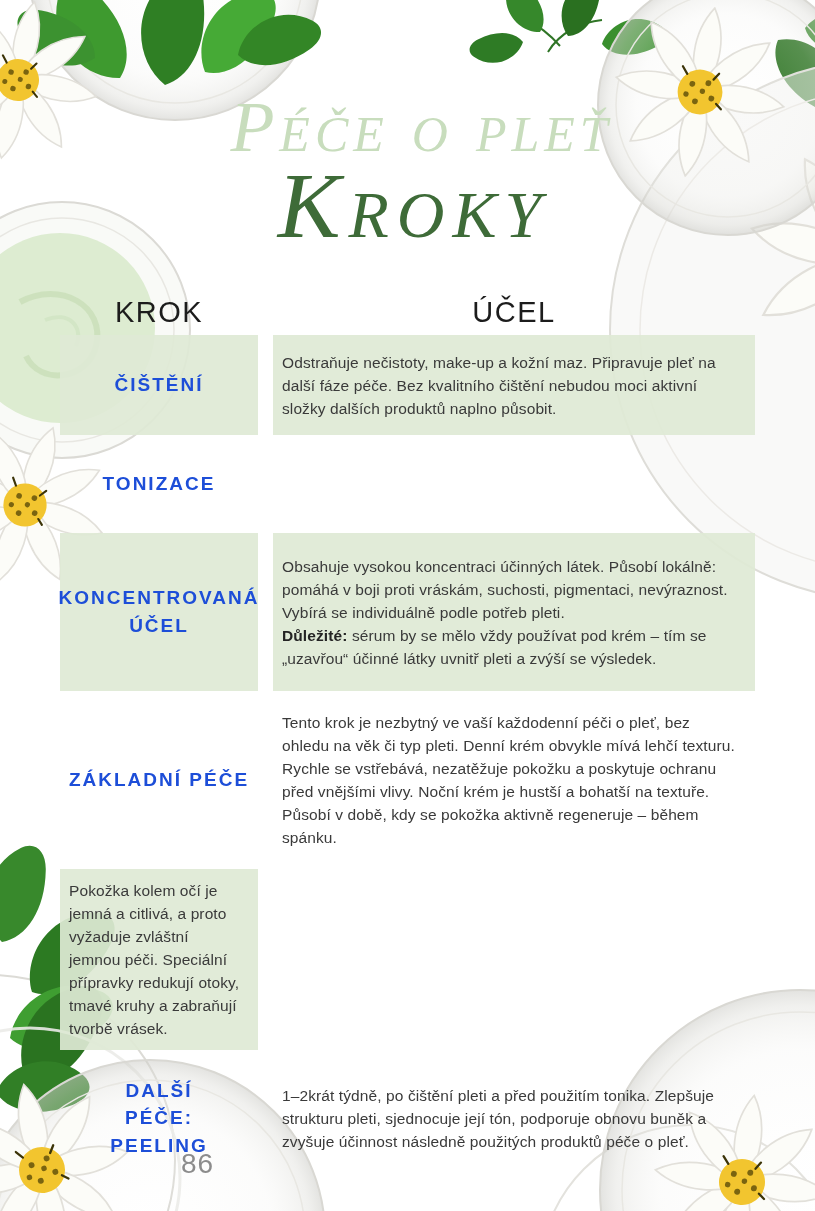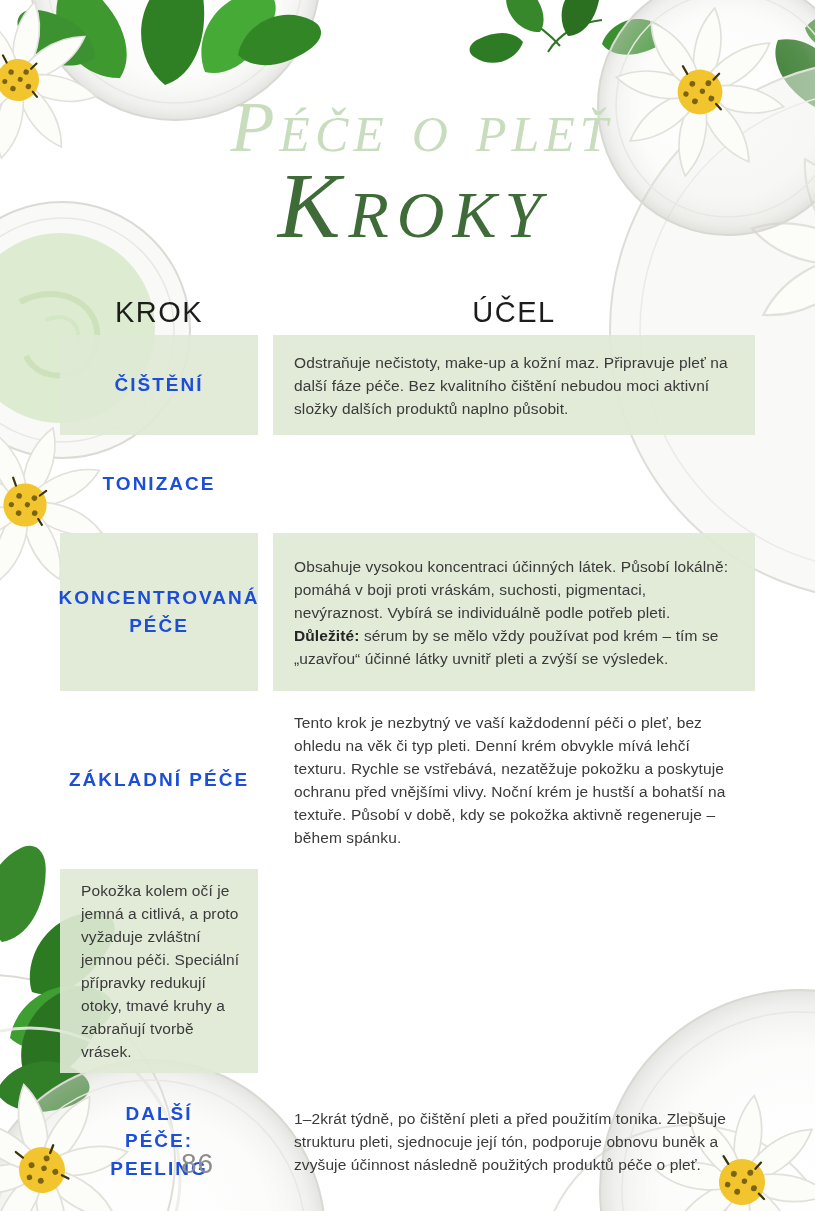--- a/index.html
+++ b/index.html
@@ -40,21 +40,21 @@
   .rows .row:nth-child(4){ min-height:162px; }
   .rows .row:nth-child(5){ min-height:96px; }
   .rows .row:nth-child(6){ min-height:120px; }
   .row.shaded .cell { background:rgba(222,233,213,0.92); }
   .cell { min-width:0; }
   .step-cell {
     display:flex; align-items:center; justify-content:center; text-align:center;
     white-space:pre-line; font-size:19px; font-weight:600; letter-spacing:2px;
     line-height:1.45; color:#1d4ed8; padding:10px 8px;
   }
-  .purpose-cell { display:flex; align-items:center; padding:10px 16px 10px 21px; }
+  .purpose-cell { display:flex; align-items:center; padding:10px 16px 10px 9px; }
   .purpose-text { margin:0; white-space:pre-line; font-size:15.5px; line-height:23px; color:#3a3a3a; letter-spacing:0.1px; }
   .purpose-text b { font-weight:700; color:#242424; }
 
   .page-number {
     position:absolute; left:181px; top:1148px; z-index:3;
     font-size:28px; color:#8c8c8c; letter-spacing:1px;
   }
 </style>
 </head>
 <body>
@@ -190,21 +190,21 @@
           <div class="cell step-cell">ČIŠTĚNÍ</div>
           <div class="cell purpose-cell">
             <p class="purpose-text"><span>Odstraňuje nečistoty, make-up a kožní maz. Připravuje pleť na další fáze péče. Bez kvalitního čištění nebudou moci aktivní složky dalších produktů naplno působit.</span></p>
           </div>
         </div>
         <div class="row">
           <div class="cell step-cell">TONIZACE</div>
         </div>
         <div class="row shaded">
           <div class="cell step-cell">KONCENTROVANÁ
-PÉČE</div>
+ÚČEL</div>
           <div class="cell purpose-cell">
             <p class="purpose-text"><span>Obsahuje vysokou koncentraci účinných látek. Působí lokálně: pomáhá v boji proti vráskám, suchosti, pigmentaci, nevýraznost. Vybírá se individuálně podle potřeb pleti.
 </span><b>Důležité:</b><span> sérum by se mělo vždy používat pod krém – tím se „uzavřou“ účinné látky uvnitř pleti a zvýší se výsledek.</span></p>
           </div>
         </div>
         <div class="row">
           <div class="cell step-cell">ZÁKLADNÍ PÉČE</div>
           <div class="cell purpose-cell">
             <p class="purpose-text"><span>Tento krok je nezbytný ve vaší každodenní péči o pleť, bez ohledu na věk či typ pleti. Denní krém obvykle mívá lehčí texturu. Rychle se vstřebává, nezatěžuje pokožku a poskytuje ochranu před vnějšími vlivy. Noční krém je hustší a bohatší na textuře. Působí v době, kdy se pokožka aktivně regeneruje – během spánku.</span></p>
           </div>

